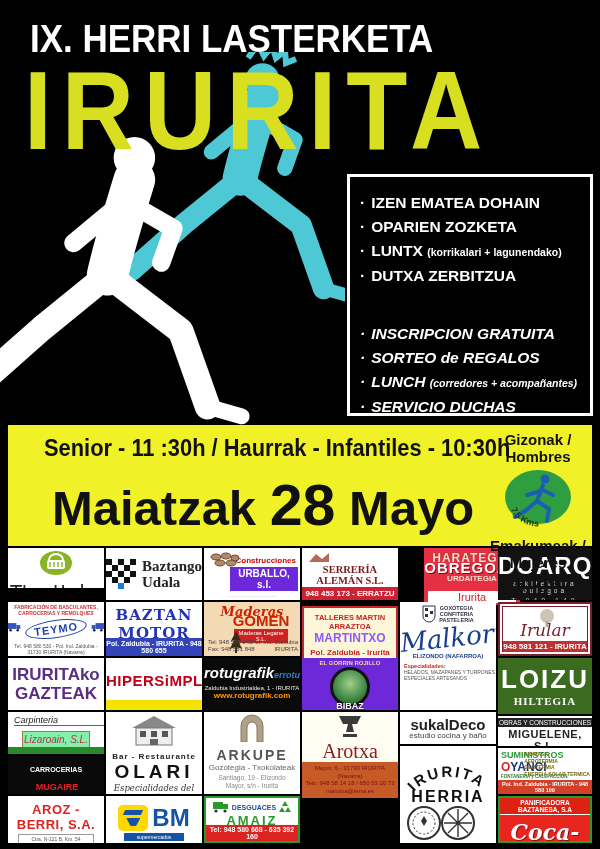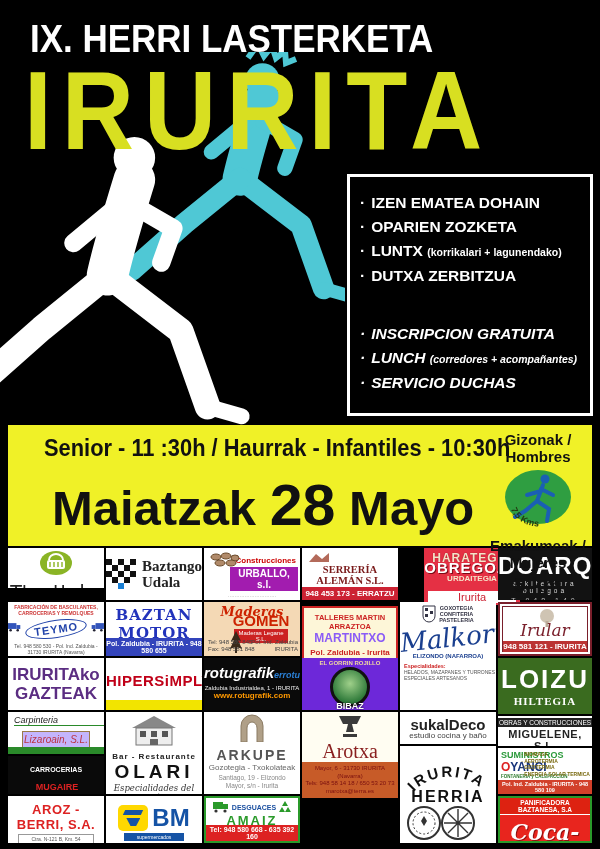--- a/index.html
+++ b/index.html
@@ -28,21 +28,21 @@
   .bandright .lbl{font-size:15px;font-weight:bold;}
   .bandright .km5{font-size:21px;font-weight:bold;margin-top:2px;}
   
   .c{position:absolute;background:#fff;overflow:hidden;box-sizing:border-box;text-align:center;}
   .tiny{font-size:6px;line-height:7px;}
   .bar{position:absolute;left:0;right:0;color:#fff;font-weight:bold;}
   
   .ttk-name{font-size:19px;color:#222;margin-top:1px;font-family:"DejaVu Sans",sans-serif;}
   .bzu-name{font-size:15px;font-weight:bold;color:#222;text-align:left;line-height:16px;font-family:"Liberation Serif",serif;}
   .urb-top{color:#c00;font-size:8px;font-weight:bold;text-align:right;margin:8px 4px 0 0;}
-  .urb-name{background:#a21caf;color:#fff;font-weight:bold;font-size:10px;margin:2px 2px 0 26px;padding:1px 0;}
+  .urb-name{background:#6d28d9;color:#fff;font-weight:bold;font-size:10px;margin:2px 2px 0 26px;padding:1px 0;}
   .urb-sub{color:#888;font-size:5px;line-height:6px;margin-top:2px;}
   .ser-name{color:#7a1a1a;font-weight:bold;font-size:10.5px;margin-top:16px;font-family:"Liberation Serif",serif;}
   .ser-web{color:#777;font-size:6px;}
   .obr{background:#e53044;}
   .obr .o1{color:#f6e3c8;font-weight:800;font-size:12px;letter-spacing:1px;margin-top:3px;text-shadow:0 0 1px #7a0a14;}
   .obr .o2{color:#fff;font-weight:800;font-size:15px;margin-top:-6px;letter-spacing:1px;text-shadow:1px 1px 0 #7a0a14;}
   .obr .o3{color:#f6e3c8;font-weight:bold;font-size:8px;margin-top:-2px;}
   .obr .town{background:#fff;color:#c23;font-size:11px;position:absolute;bottom:2px;left:4px;right:4px;}
   .doa{background:#121212;color:#fff;}
   .doa .n{font-size:24px;font-weight:800;letter-spacing:1px;margin-top:4px;}
@@ -83,21 +83,21 @@
   .rot .w{font-size:8px;color:#f90;font-weight:bold;}
   .bib{background:#6d28d9;color:#fff;}
   .bib .t{color:#f0d9a0;font-size:6px;font-weight:bold;margin-top:2px;}
   .bib .ph{width:34px;height:34px;border-radius:50%;background:radial-gradient(circle at 50% 40%,#9fd08a,#2f7a3a 70%);
            margin:1px auto 0;border:3px solid #111;}
   .bib .n{font-size:9px;font-weight:bold;margin-top:-6px;text-shadow:0 0 2px #000;}
   .loi{background:#3a6b1f;color:#fff;}
   .loi .n{font-size:26px;font-weight:800;letter-spacing:2px;margin-top:6px;}
   .loi .s{font-family:"Liberation Serif",serif;font-size:11px;font-weight:bold;letter-spacing:1px;}
   .liz .t{font-size:9px;color:#222;text-align:left;margin:3px 0 0 6px;font-style:italic;border-bottom:1px solid #2a8a2a;}
-  .liz .sign{background:#c4b5fd;border:1px solid #9a7a4a;color:#b34;font-size:10px;font-style:italic;
+  .liz .sign{background:#86efac;border:1px solid #9a7a4a;color:#b34;font-size:10px;font-style:italic;
              margin:5px 14px 0;padding:2px 0;}
   .liz .gs{position:absolute;bottom:0;left:0;right:0;height:7px;background:#2a8a2a;color:#fff;font-size:4px;}
   .mug{background:#0a0a0a;color:#fff;}
   .mug .n1{font-size:7px;font-weight:bold;display:inline;}
   .mug .n2{font-size:9px;font-weight:800;color:#d22;display:inline;margin-left:2px;}
   .ola .top{font-size:8px;font-weight:bold;letter-spacing:1px;color:#222;margin-top:2px;}
   .ola .n{font-size:19px;font-weight:800;letter-spacing:4px;color:#111;}
   .ola .s{font-family:"DejaVu Serif",serif;font-style:italic;font-size:8.5px;color:#333;}
   .ark .n{font-size:14px;font-weight:bold;letter-spacing:2px;color:#555;margin-top:1px;}
   .ark .s{font-size:8px;color:#666;}
@@ -172,20 +172,21 @@
 
   <div class="infobox">
     <div>
       <div class="li"><span class="dot">·</span><span>IZEN EMATEA DOHAIN</span></div>
       <div class="li"><span class="dot">·</span><span>OPARIEN ZOZKETA</span></div>
       <div class="li"><span class="dot">·</span><span>LUNTX</span> <span class="small">(korrikalari + lagunendako)</span></div>
       <div class="li"><span class="dot">·</span><span>DUTXA ZERBITZUA</span></div>
     </div>
     <div class="grp2">
       <div class="li"><span class="dot">·</span><span>INSCRIPCION GRATUITA</span></div>
+      <div class="li"><span class="dot">·</span><span>SORTEO de REGALOS</span></div>
       <div class="li"><span class="dot">·</span><span>LUNCH</span> <span class="small">(corredores + acompañantes)</span></div>
       <div class="li"><span class="dot">·</span><span>SERVICIO DUCHAS</span></div>
     </div>
   </div>
 
   <div class="band">
     <div class="schedule">Senior - 11 :30h / Haurrak - Infantiles - 10:30h</div>
     <div class="date">
       <span>Maiatzak</span> <span class="num">28</span> <span>Mayo</span>
     </div>

